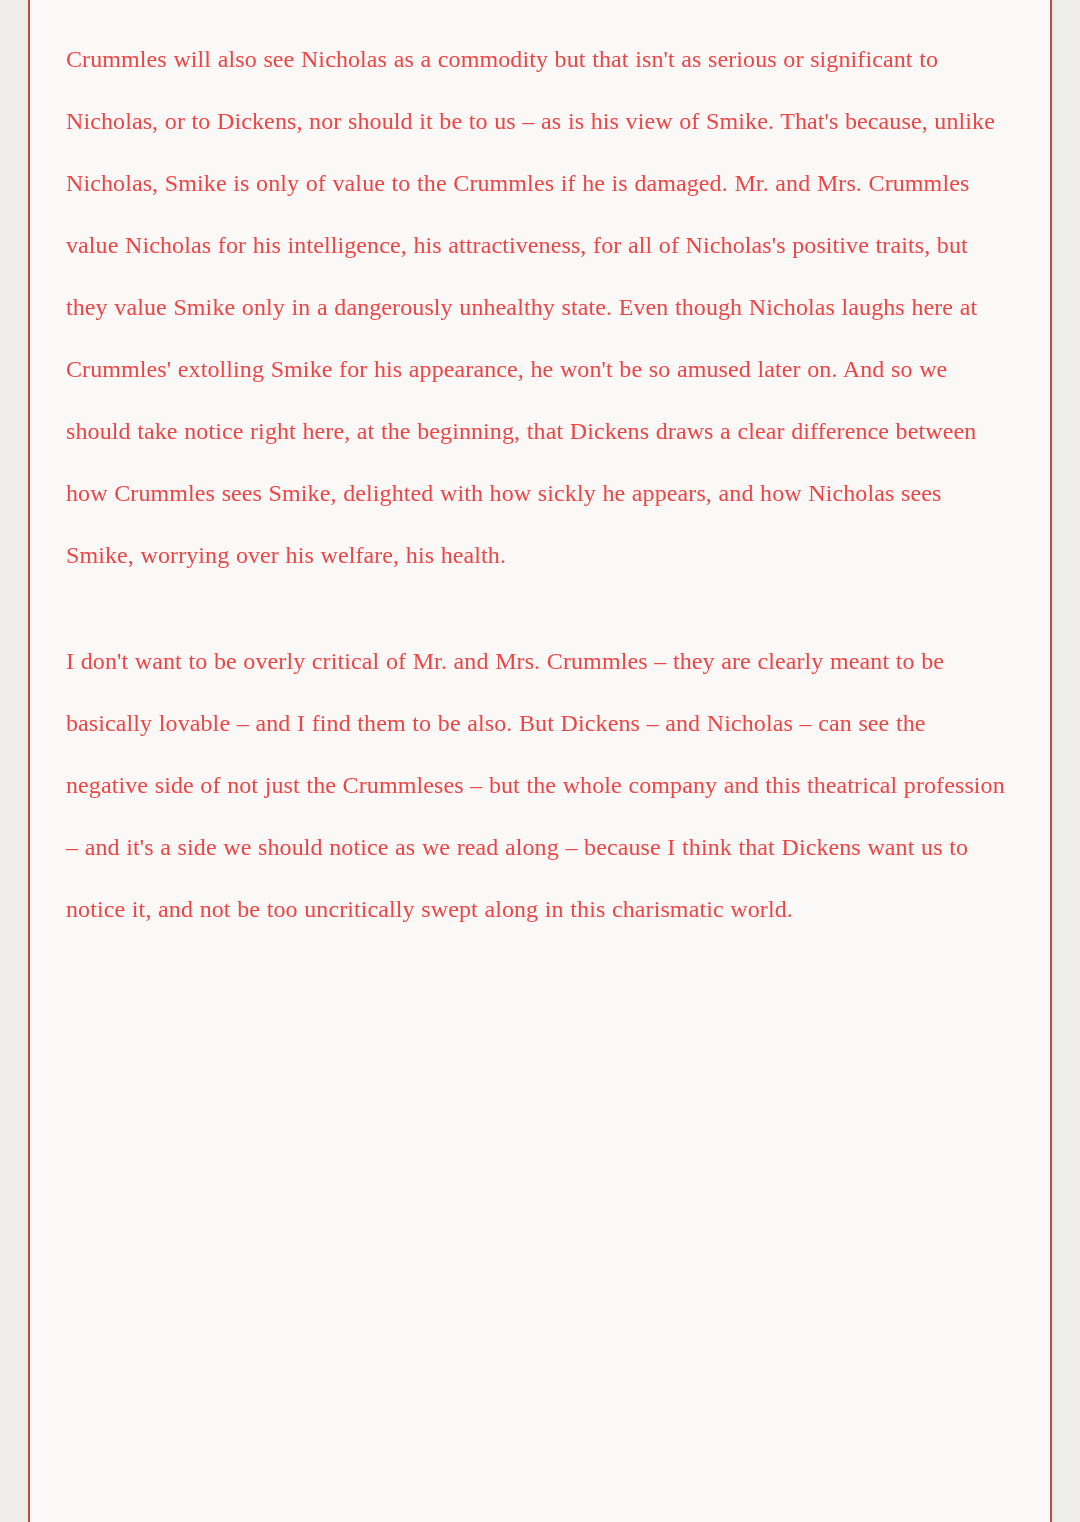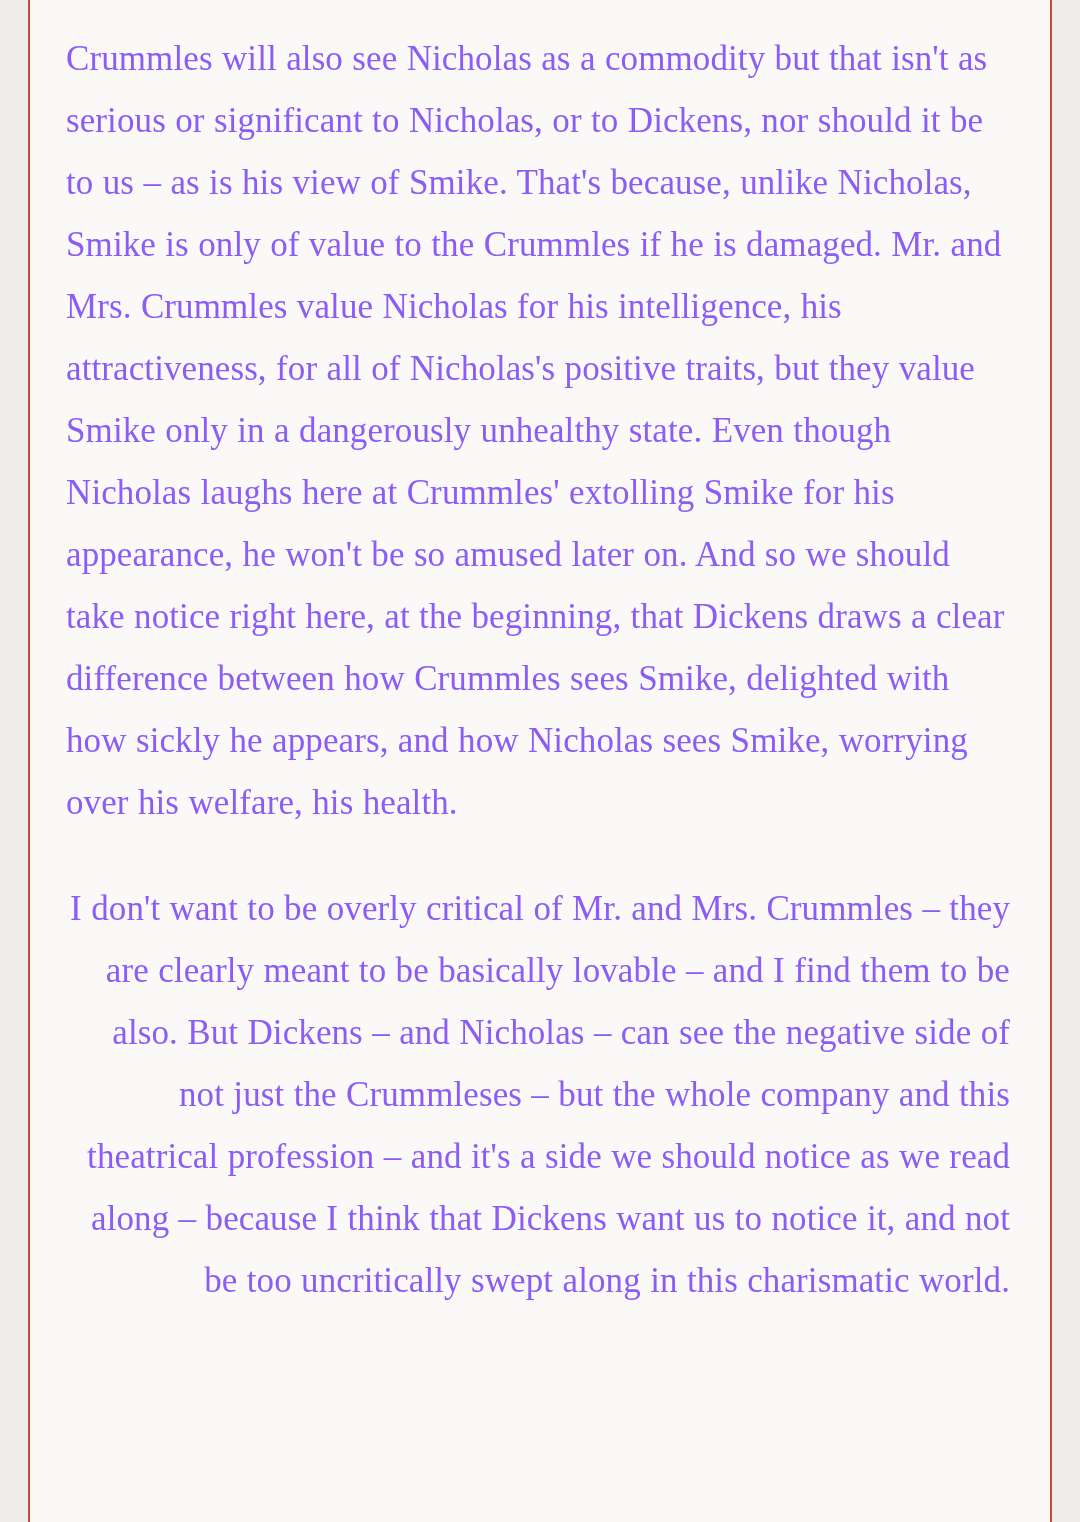--- a/index.html
+++ b/index.html
@@ -46,28 +46,28 @@
     position: absolute;
     left: 66px;
     right: 70px;
     top: 28px;
     bottom: 0;
   }
 
   p {
     margin: 0 0 44px 0;
     font-family: "Liberation Serif", serif;
-    font-size: 35px;
+    font-size: 24px;
     line-height: 62px;
-    color: #8b5cf6;
+    color: #ef4444;
     letter-spacing: 0.1px;
     text-align: left;
     word-spacing: 0.5px;
   }
-  p:last-child { margin-bottom: 0; text-align: right; }
+  p:last-child { margin-bottom: 0; }
 </style>
 </head>
 <body>
 
 <div class="page">
   <div class="outer-left"></div>
   <div class="outer-right"></div>
   <div class="rule rule-left"></div>
   <div class="rule rule-right"></div>
 

